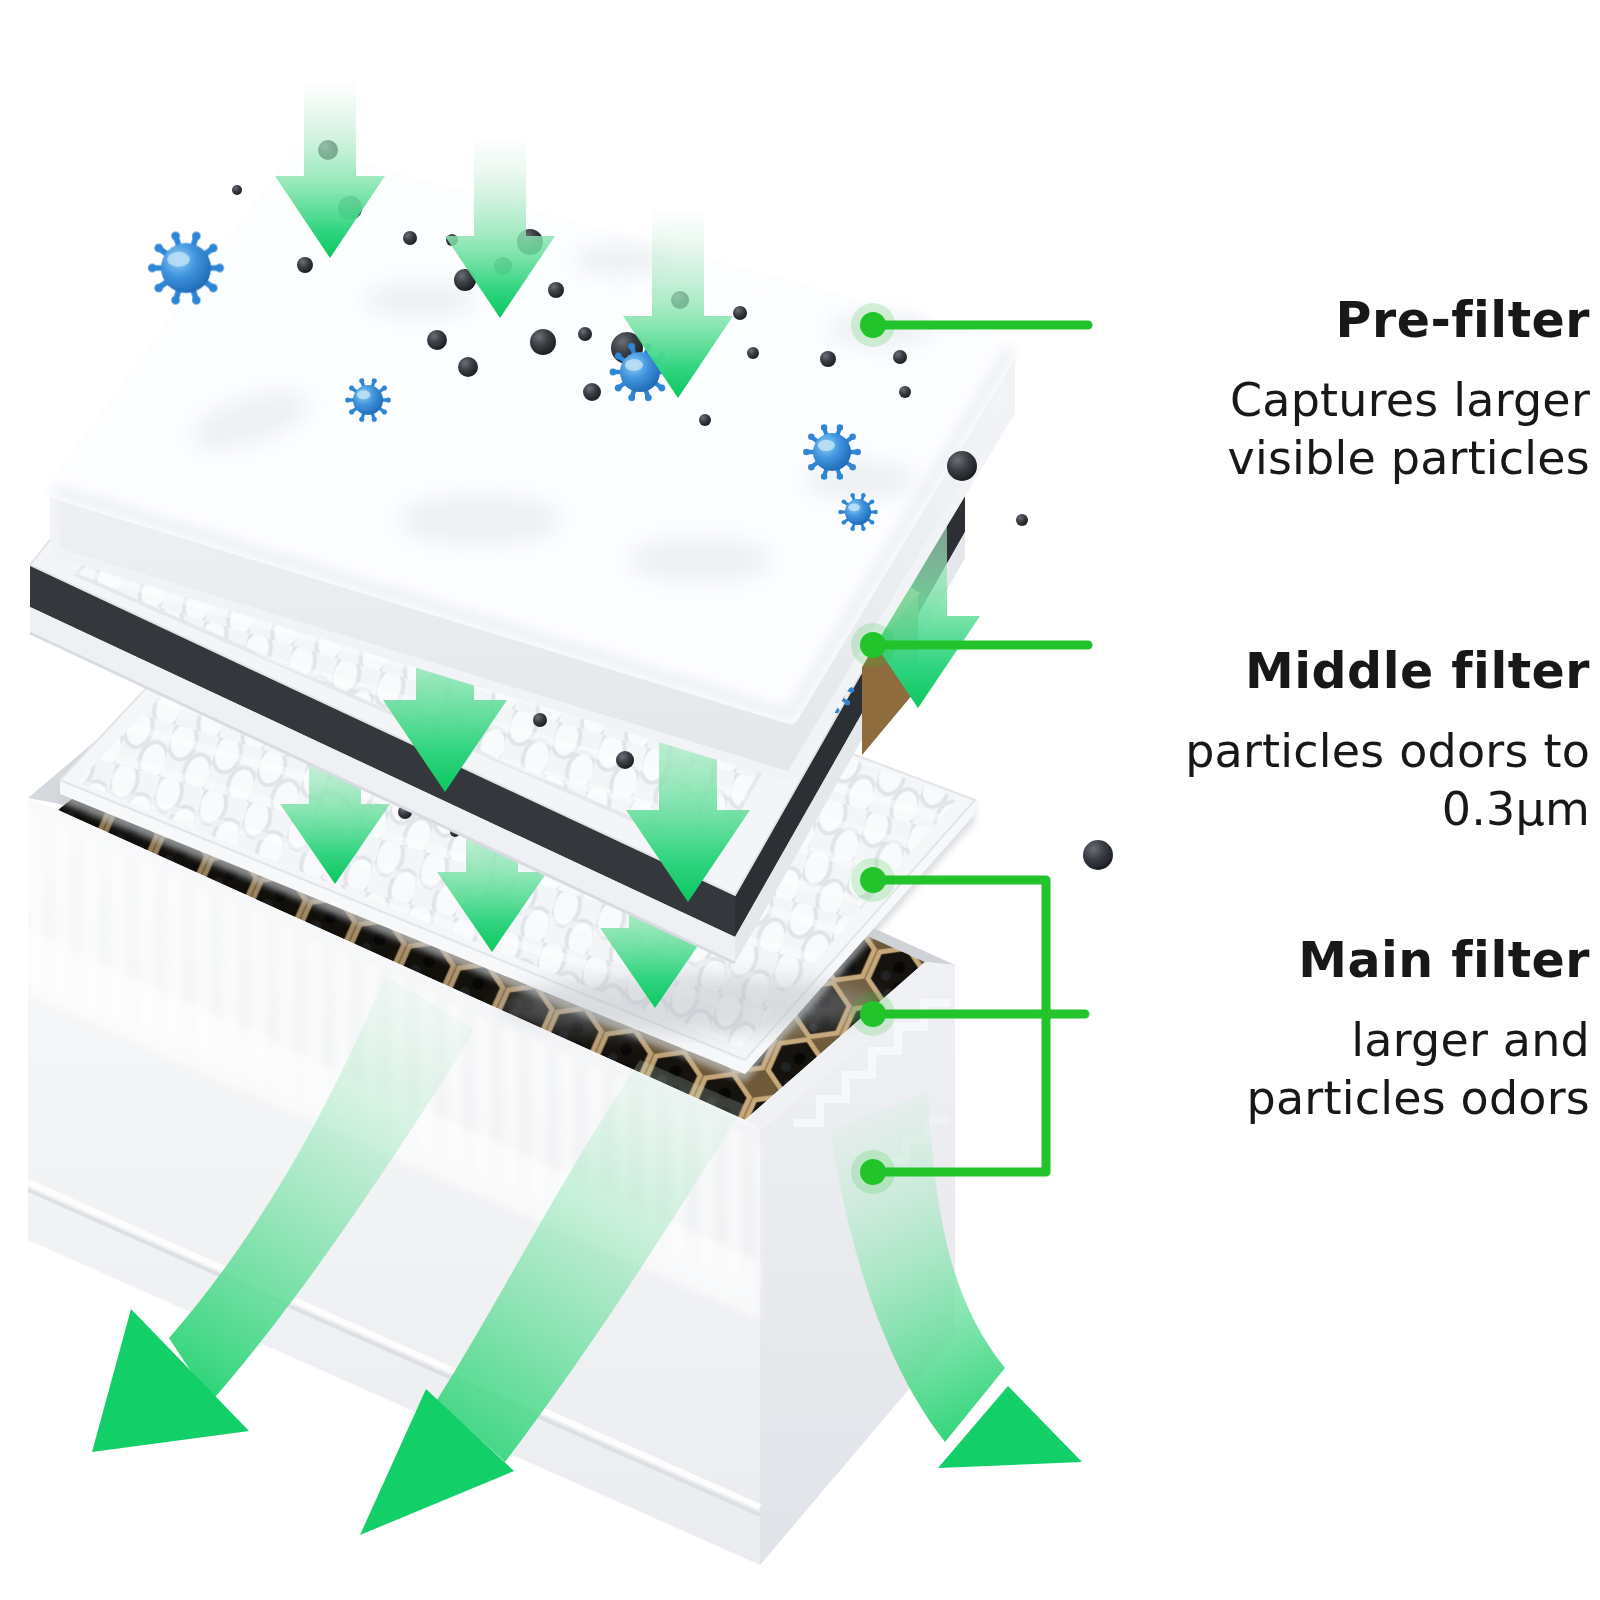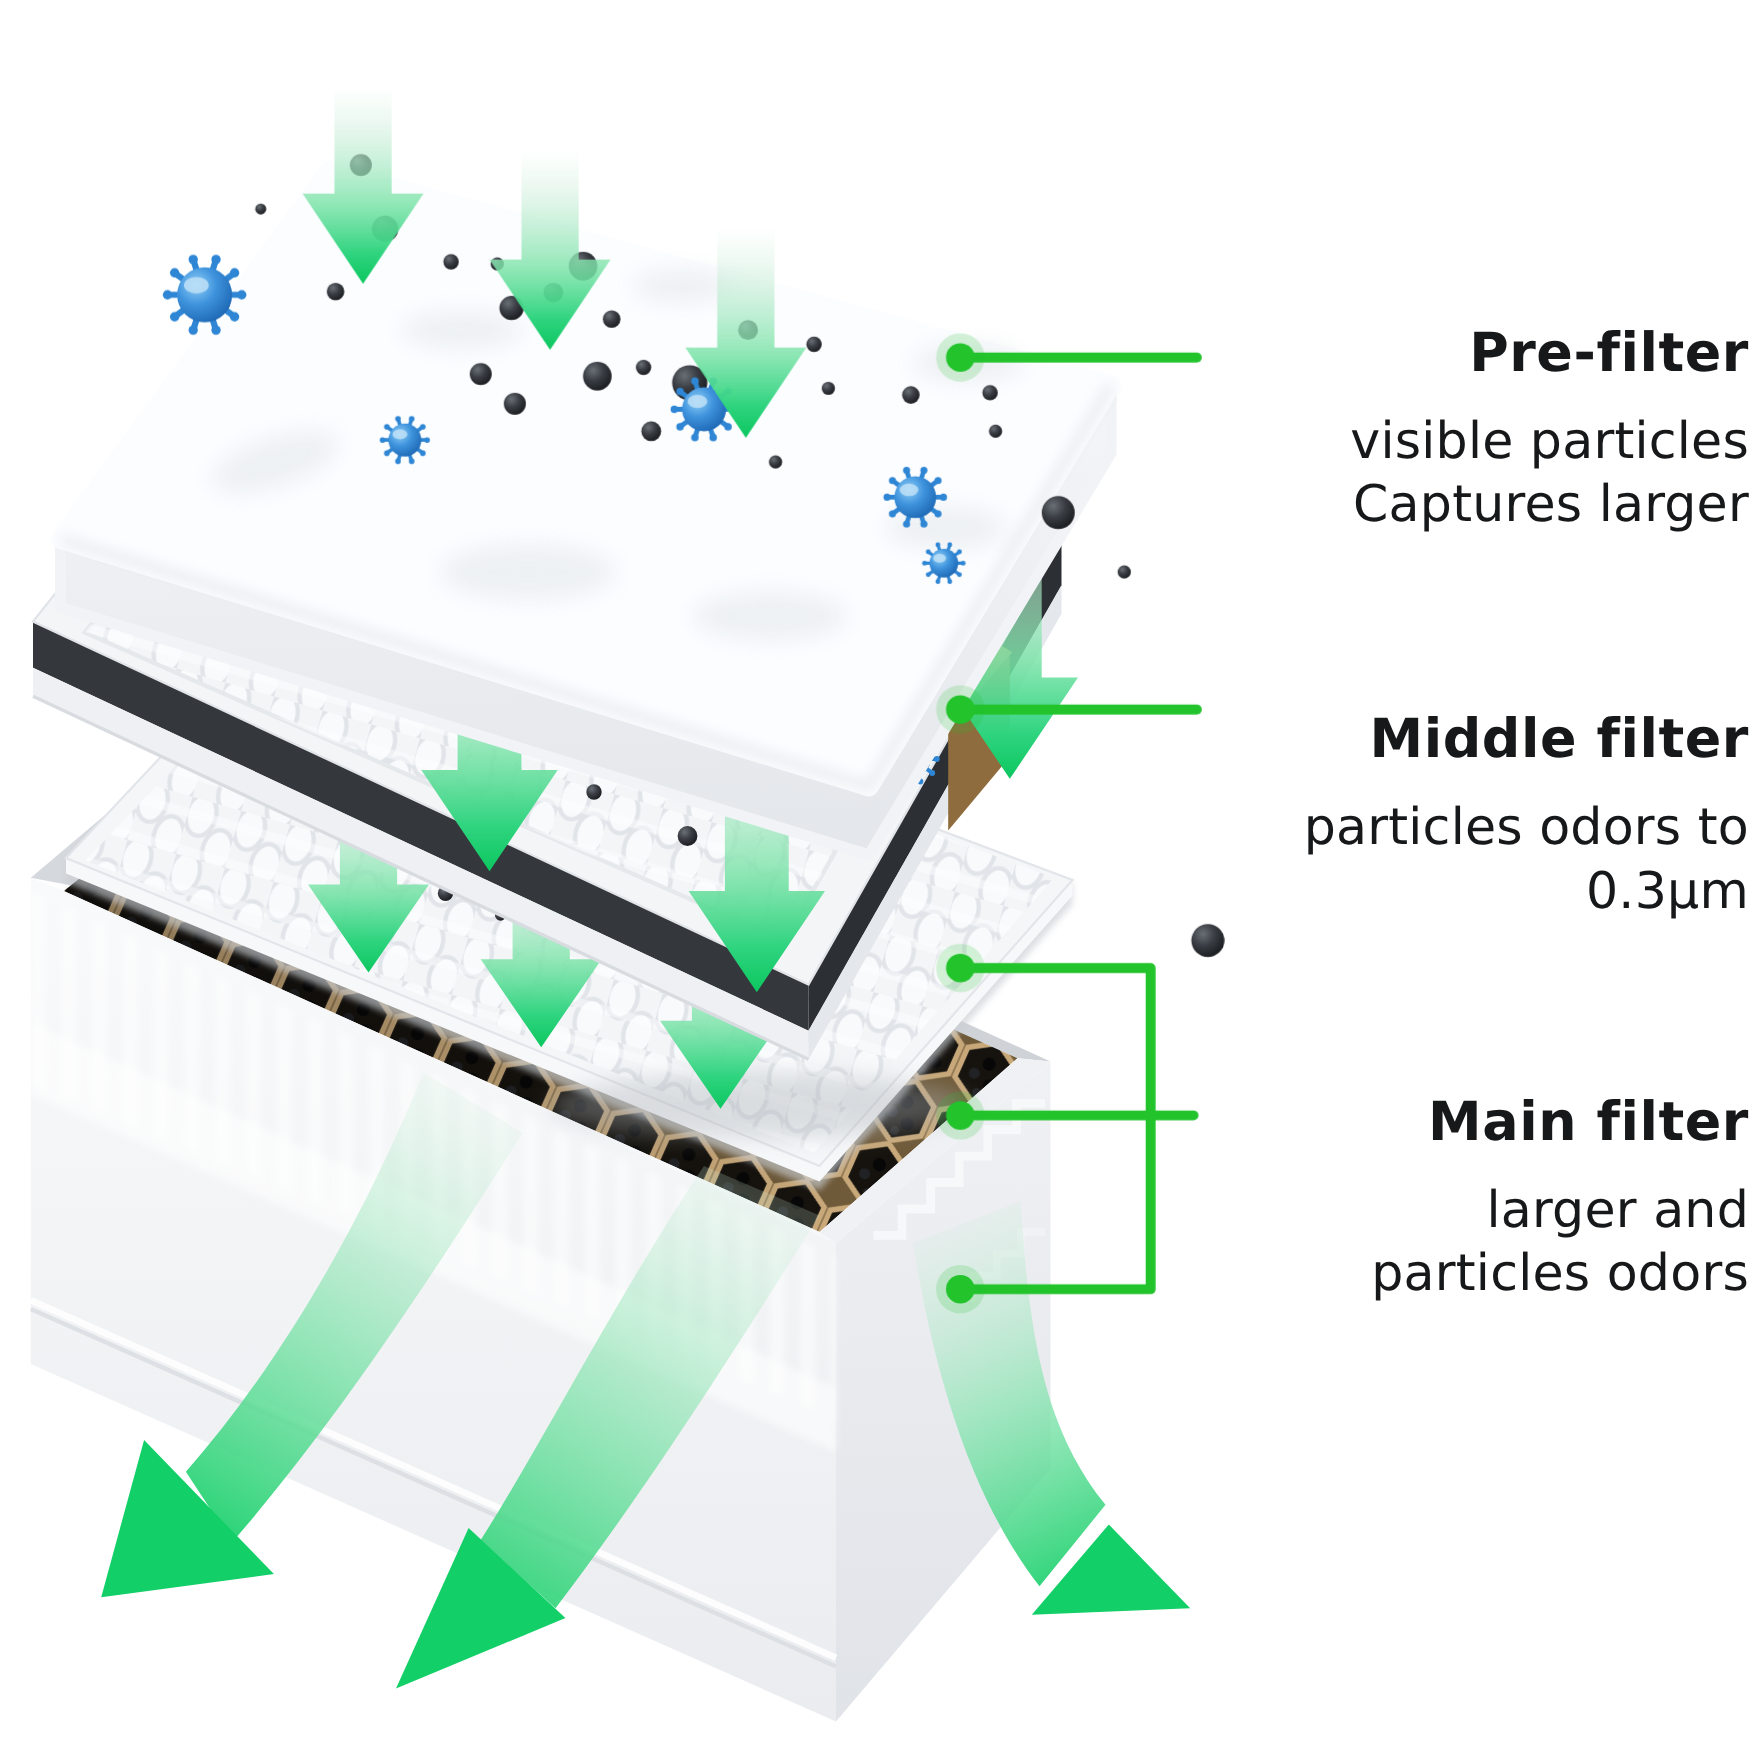--- a/index.html
+++ b/index.html
@@ -310,34 +310,34 @@
           <circle cx="873" cy="1014" r="13" class="callout-fill" fill="#22c32b"></circle>
       <circle cx="873" cy="1172" r="22" class="callout-halo" fill="#22c32b" opacity="0.18"></circle>
           <circle cx="873" cy="1172" r="13" class="callout-fill" fill="#22c32b"></circle>
     </g>
   </g>
 </svg>
 
 <div class="callout-label" style="top:293px">
   <div class="title">Pre-filter</div>
   <div class="body">
+    <div class="line">Captures larger</div>
     <div class="line">visible particles</div>
-    <div class="line">Captures larger</div>
   </div>
 </div>
 
 <div class="callout-label" style="top:644px">
   <div class="title">Middle filter</div>
   <div class="body">
     <div class="line">particles odors to</div>
     <div class="line">0.3μm</div>
   </div>
 </div>
 
-<div class="callout-label" style="top:992px">
+<div class="callout-label" style="top:933px">
   <div class="title">Main filter</div>
   <div class="body">
     <div class="line">larger and</div>
     <div class="line">particles odors</div>
   </div>
 </div>
 
 </div>
 
 </body></html>

